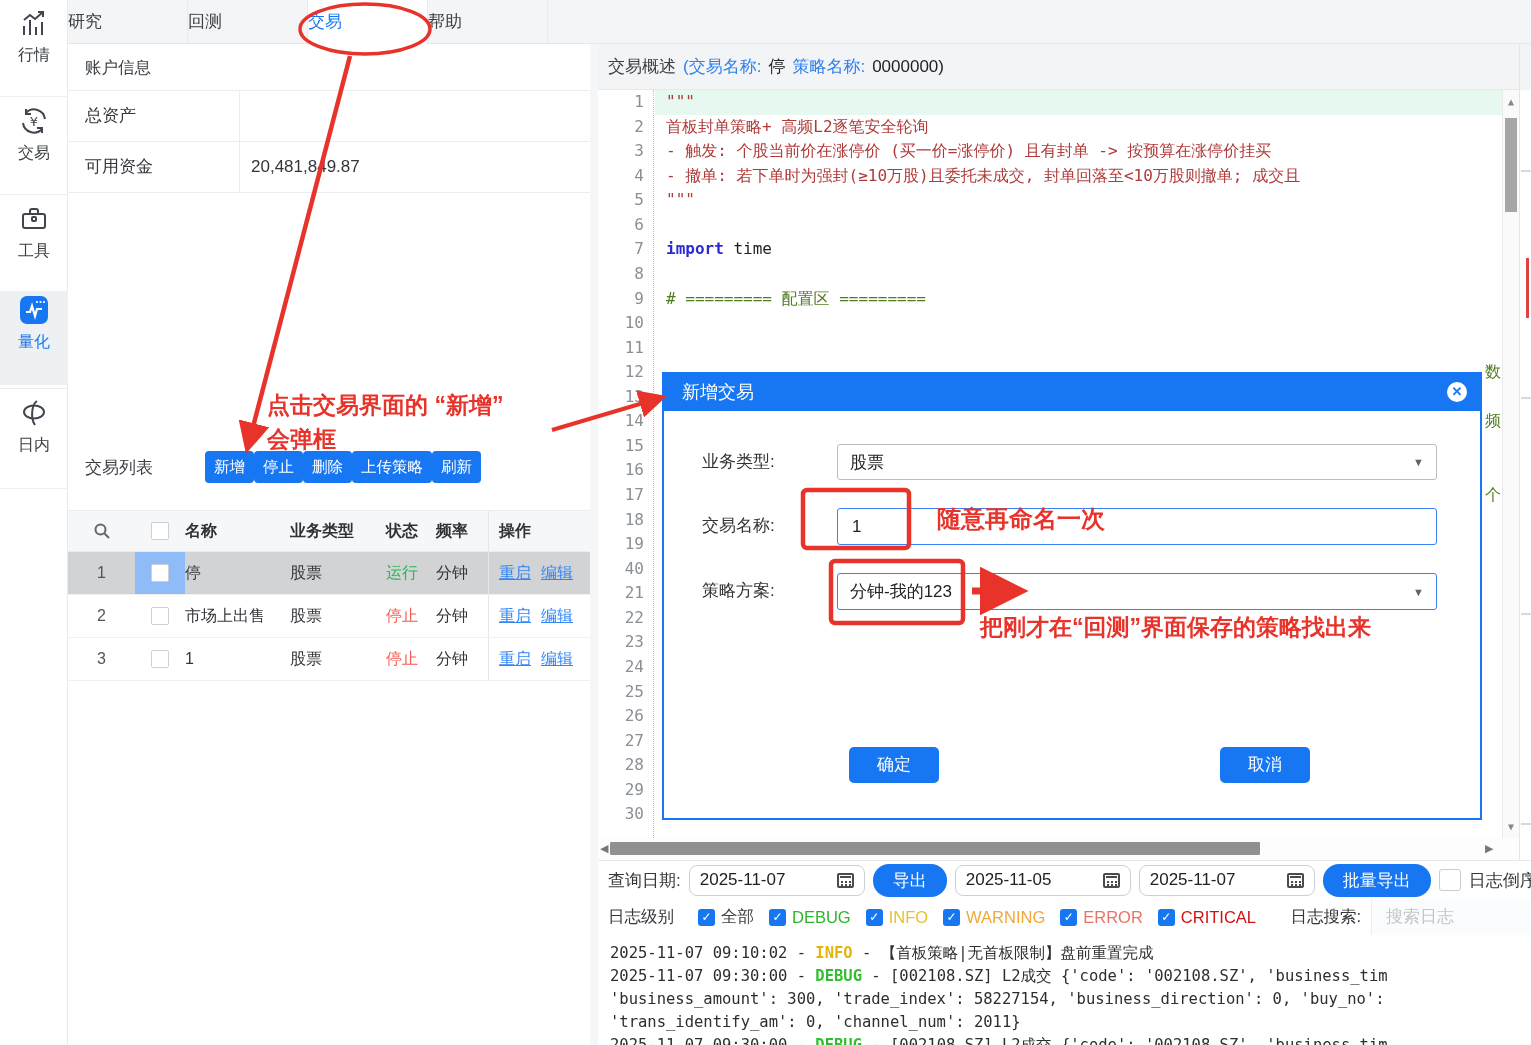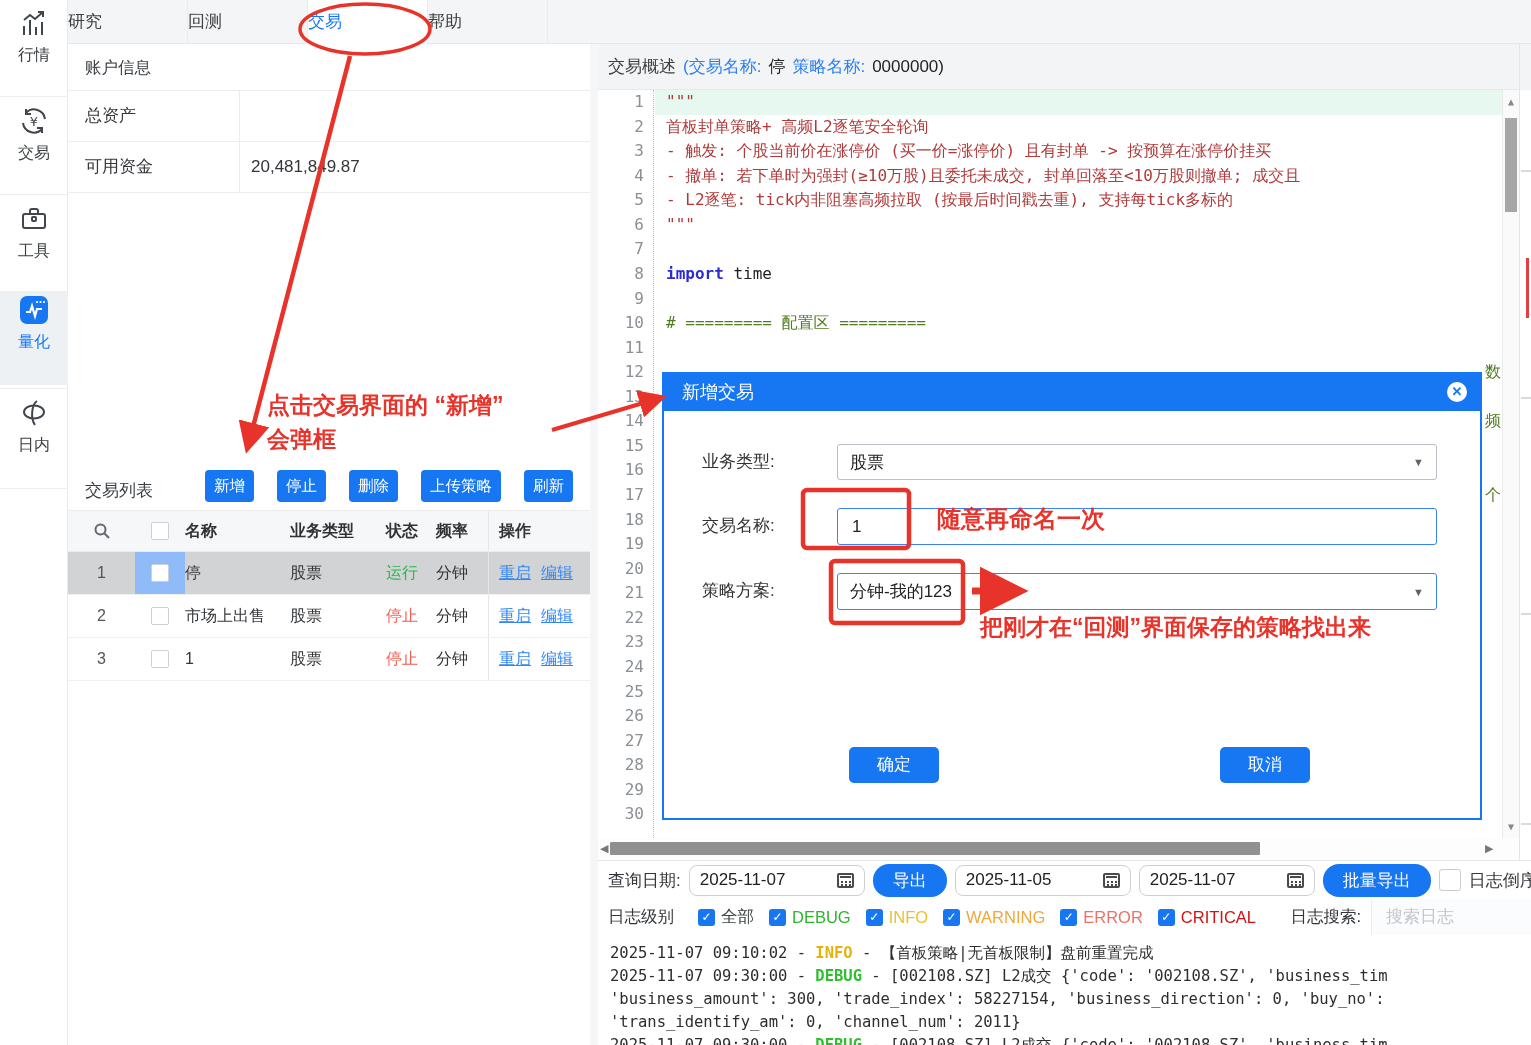--- a/index.html
+++ b/index.html
@@ -21,23 +21,23 @@
        border-right:1px solid #e9ebed;cursor:pointer;box-sizing:border-box}
   .tab.active{background:#fff;color:#1777f3;height:45px;position:relative;z-index:2}
 
   
   .left-panel{position:absolute;left:68px;top:44px;width:522px;height:1001px;background:#fff}
   .panel-gap{position:absolute;left:590px;top:44px;width:8px;height:1001px;background:#f5f6f8}
   .acct-header{height:46px;line-height:46px;padding-left:17px;font-size:16.5px;color:#3a3f45;border-bottom:1px solid #ececec}
   .acct-row{display:grid;grid-template-columns:172px 1fr;height:50px;line-height:50px;border-bottom:1px solid #ececec;font-size:17px;color:#33363a}
   .acct-row .lab{padding-left:17px;border-right:1px solid #ececec}
   .acct-row .val{padding-left:11px}
-  .toolbar{position:absolute;left:0;top:426px;width:522px;height:32px;display:flex;align-items:flex-end}
+  .toolbar{position:absolute;left:0;top:407px;width:522px;height:32px;display:flex;align-items:center}
   .toolbar .title{padding-left:17px;font-size:17px;color:#3a3f45;width:137px;box-sizing:border-box}
-  .btns{display:flex;gap:23px}
+  .btns{display:flex;}
   .btn{height:32px;padding:0 9px;background:#1777f3;color:#fff;border-radius:4px;font-size:15.5px;line-height:32px;cursor:pointer;white-space:nowrap}
   .trade-table{position:absolute;left:0;top:466px;width:522px}
   .t-head,.t-row{display:grid;grid-template-columns:67px 50px 105px 96px 50px 52px 1fr;align-items:center}
   .t-head{height:40px;background:#f6f7f8;border-top:1px solid #ececec;border-bottom:1px solid #ececec;font-weight:bold;font-size:16px;color:#303336}
   .t-row{height:42px;border-bottom:1px solid #f0f0f0;font-size:16px;color:#33363a;cursor:pointer}
   .t-row.selected{background:#d2d3d5}
   .idx{text-align:center;color:#555}
   .chkcell{height:100%;display:flex;align-items:center;justify-content:center}
   .t-row.selected .chkcell{background:#8fbcf9}
   .cb{width:18px;height:18px;background:#fff;border:1px solid #cdd0d4;border-radius:2px;box-sizing:border-box}
@@ -277,38 +277,37 @@
           <div class="gnum">10</div>
           <div class="gnum">11</div>
           <div class="gnum">12</div>
           <div class="gnum">13</div>
           <div class="gnum">14</div>
           <div class="gnum">15</div>
           <div class="gnum">16</div>
           <div class="gnum">17</div>
           <div class="gnum">18</div>
           <div class="gnum">19</div>
-          <div class="gnum">20</div>
+          <div class="gnum">40</div>
           <div class="gnum">21</div>
           <div class="gnum">22</div>
           <div class="gnum">23</div>
           <div class="gnum">24</div>
           <div class="gnum">25</div>
           <div class="gnum">26</div>
           <div class="gnum">27</div>
           <div class="gnum">28</div>
           <div class="gnum">29</div>
           <div class="gnum">30</div>
         </div>
       <div class="codebox" id="codebox">
           <div class="cl hl"><span class="seg str">"""</span></div>
           <div class="cl"><span class="seg str">首板封单策略+ 高频L2逐笔安全轮询</span></div>
           <div class="cl"><span class="seg str">- 触发: 个股当前价在涨停价 (买一价=涨停价) 且有封单 -&gt; 按预算在涨停价挂买</span></div>
           <div class="cl"><span class="seg str">- 撤单: 若下单时为强封(≥10万股)且委托未成交, 封单回落至&lt;10万股则撤单; 成交且</span></div>
-          <div class="cl"><span class="seg str">- L2逐笔: tick内非阻塞高频拉取 (按最后时间戳去重), 支持每tick多标的</span></div>
           <div class="cl"><span class="seg str">"""</span></div>
           <div class="cl">&nbsp;</div>
           <div class="cl"><span class="seg kw">import</span><span class="seg plain"> time</span></div>
           <div class="cl">&nbsp;</div>
           <div class="cl"><span class="seg comment"># ========= 配置区 =========</span></div>
           <div class="peek" style="top: 270.27px;">数</div>
           <div class="peek" style="top: 319.41px;">频</div>
           <div class="peek" style="top: 393.12px;">个</div>
         </div>
       <div class="vscroll">

